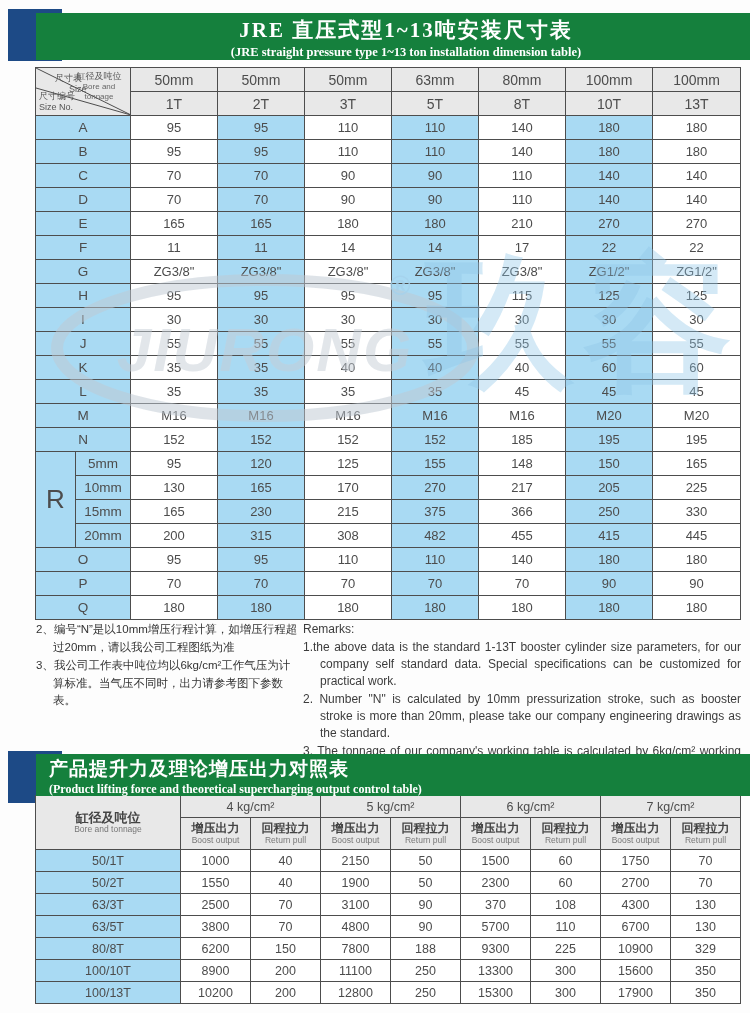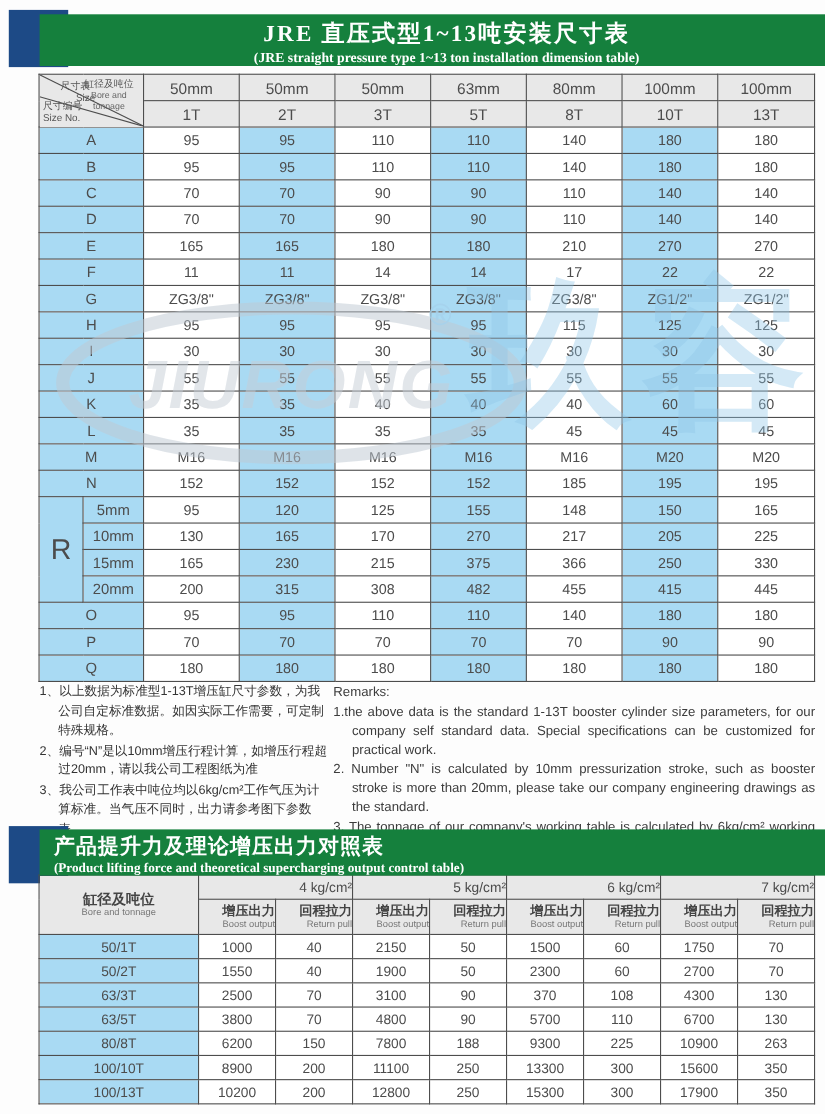--- a/index.html
+++ b/index.html
@@ -45,21 +45,21 @@
 
   
   .notes{position:absolute;z-index:1;color:#333;}
   #notes-zh{left:36px;top:621px;width:262px;font-size:11.5px;line-height:17.5px;}
   #notes-en{left:303px;top:621px;width:438px;font-size:12px;line-height:17px;text-align:justify;color:#3c3c3c;}
   .note-title{margin-bottom:1px;}
   .note-item{padding-left:17px;text-indent:-17px;margin-bottom:1px;}
 
   
   #t2{top:795px;width:705px;font-size:12.5px;}
-  #t2 th{background:#e8e8e8;font-weight:normal;text-align:right;}
+  #t2 th{background:#e8e8e8;font-weight:normal;}
   #t2 .grp{height:21px;font-size:12.5px;}
   #t2 .sub2{height:31px;}
   #t2 .zh2{font-size:12px;font-weight:bold;line-height:13px;color:#444;}
   #t2 .en2{font-size:8.5px;color:#777;line-height:10px;}
   #t2 td{height:21px;background:#fff;}
   #t2 .lb2{background:#a9daf3;}
   #t2 .corner2 .zh2{font-size:13px;}
   #t2 .corner2{text-align:center;}
 
   
@@ -342,21 +342,20 @@
         <td class="cb">180</td>
         <td class="cw">180</td>
         <td class="cb">180</td>
         <td class="cw">180</td>
       </tr>
     </tbody>
 </table>
 
 <div class="notes" id="notes-zh">
   <div>
-      <div class="note-item">1、以上数据为标准型1-13T增压缸尺寸参数，为我公司自定标准数据。如因实际工作需要，可定制特殊规格。</div>
       <div class="note-item">2、编号“N”是以10mm增压行程计算，如增压行程超过20mm，请以我公司工程图纸为准</div>
       <div class="note-item">3、我公司工作表中吨位均以6kg/cm²工作气压为计算标准。当气压不同时，出力请参考图下参数表。</div>
     </div>
 </div>
 <div class="notes" id="notes-en">
   <div class="note-title">Remarks:</div>
   <div>
       <div class="note-item">1.the above data is the standard 1-13T booster cylinder size parameters, for our company self standard data. Special specifications can be customized for practical work.</div>
       <div class="note-item">2. Number "N" is calculated by 10mm pressurization stroke, such as booster stroke is more than 20mm, please take our company engineering drawings as the standard.</div>
       <div class="note-item">3. The tonnage of our company's working table is calculated by 6kg/cm² working pressure. When the air pressure is different, please refer to the chart below.</div>
@@ -474,21 +473,21 @@
       </tr>
       <tr>
         <td class="lb2">80/8T</td>
         <td class="cw2">6200</td>
         <td class="cw2">150</td>
         <td class="cw2">7800</td>
         <td class="cw2">188</td>
         <td class="cw2">9300</td>
         <td class="cw2">225</td>
         <td class="cw2">10900</td>
-        <td class="cw2">263</td>
+        <td class="cw2">329</td>
       </tr>
       <tr>
         <td class="lb2">100/10T</td>
         <td class="cw2">8900</td>
         <td class="cw2">200</td>
         <td class="cw2">11100</td>
         <td class="cw2">250</td>
         <td class="cw2">13300</td>
         <td class="cw2">300</td>
         <td class="cw2">15600</td>

